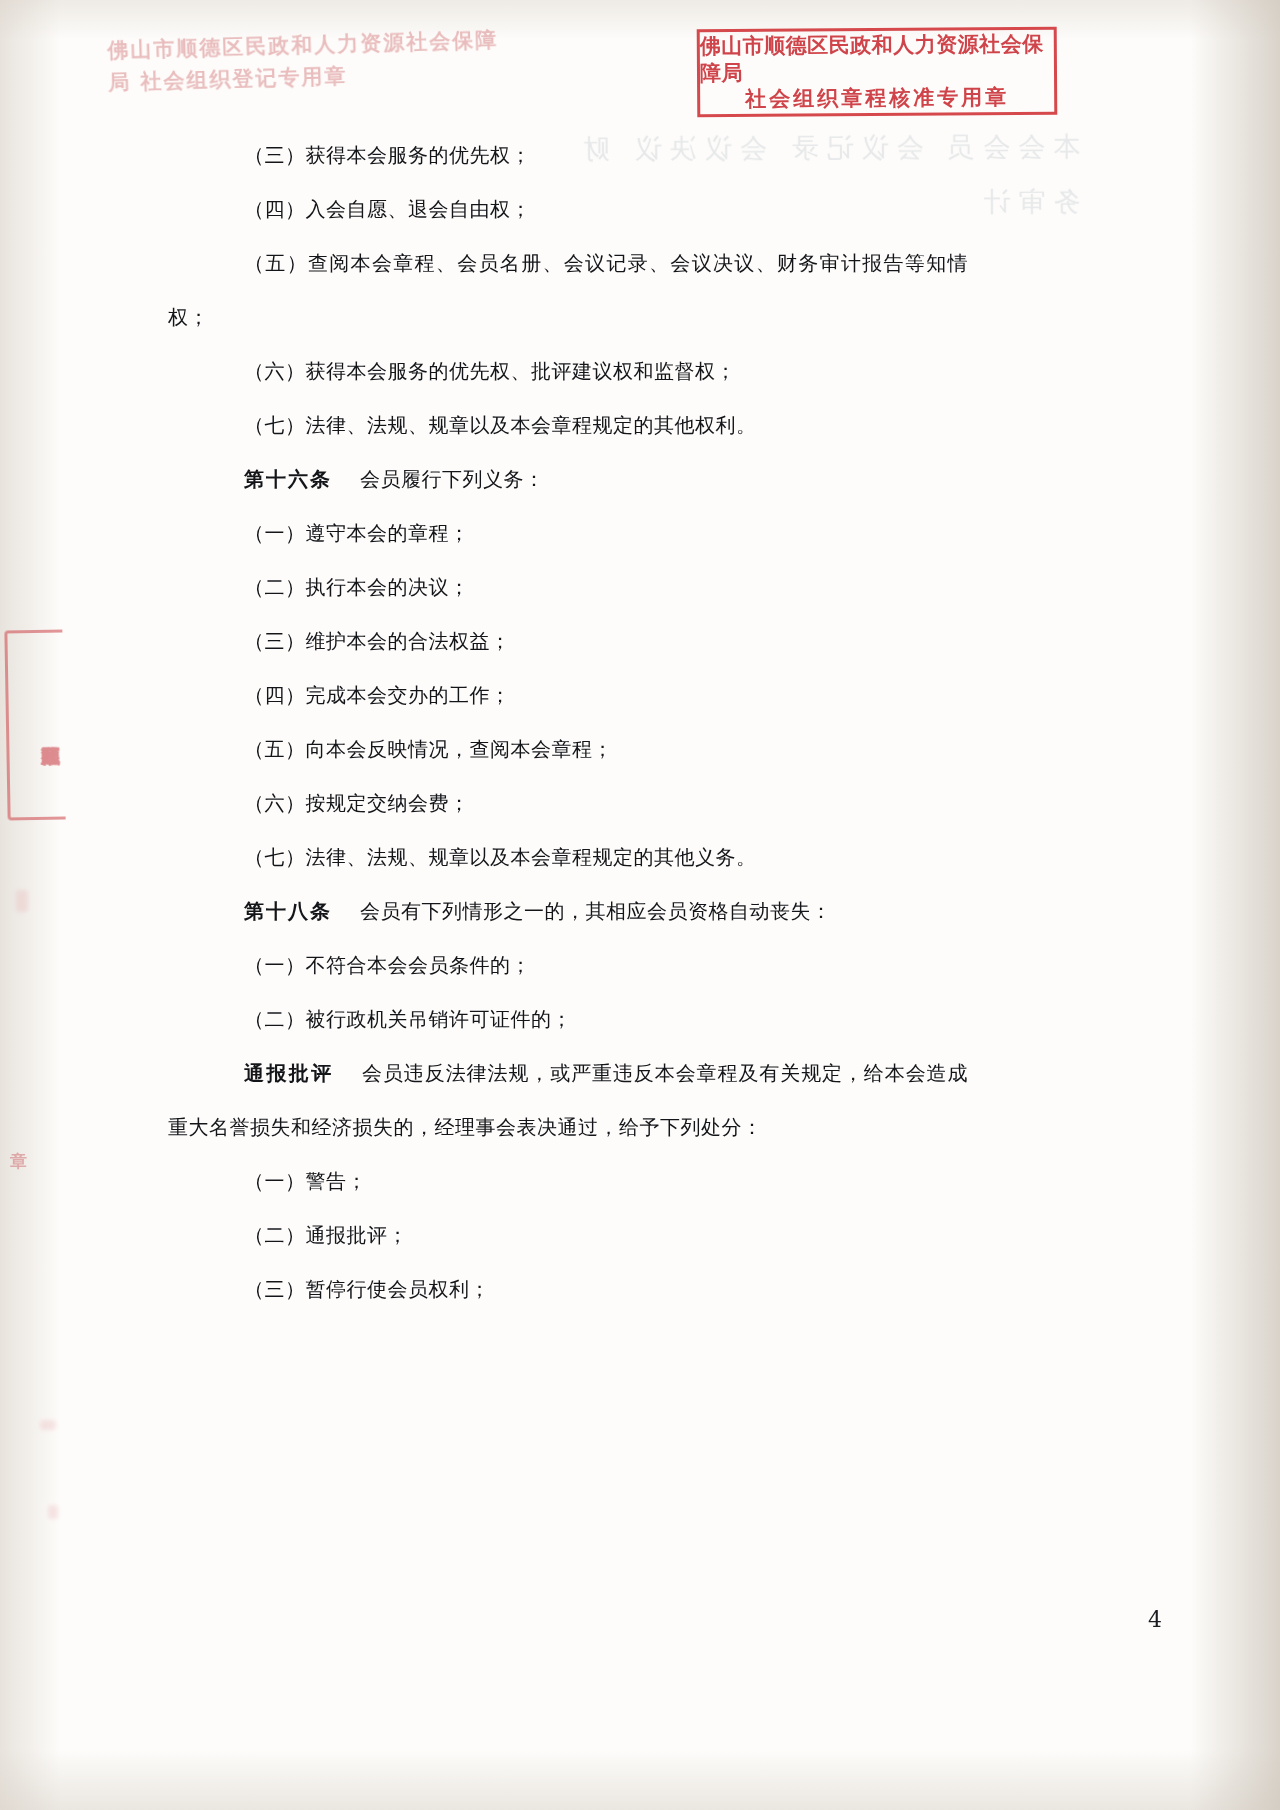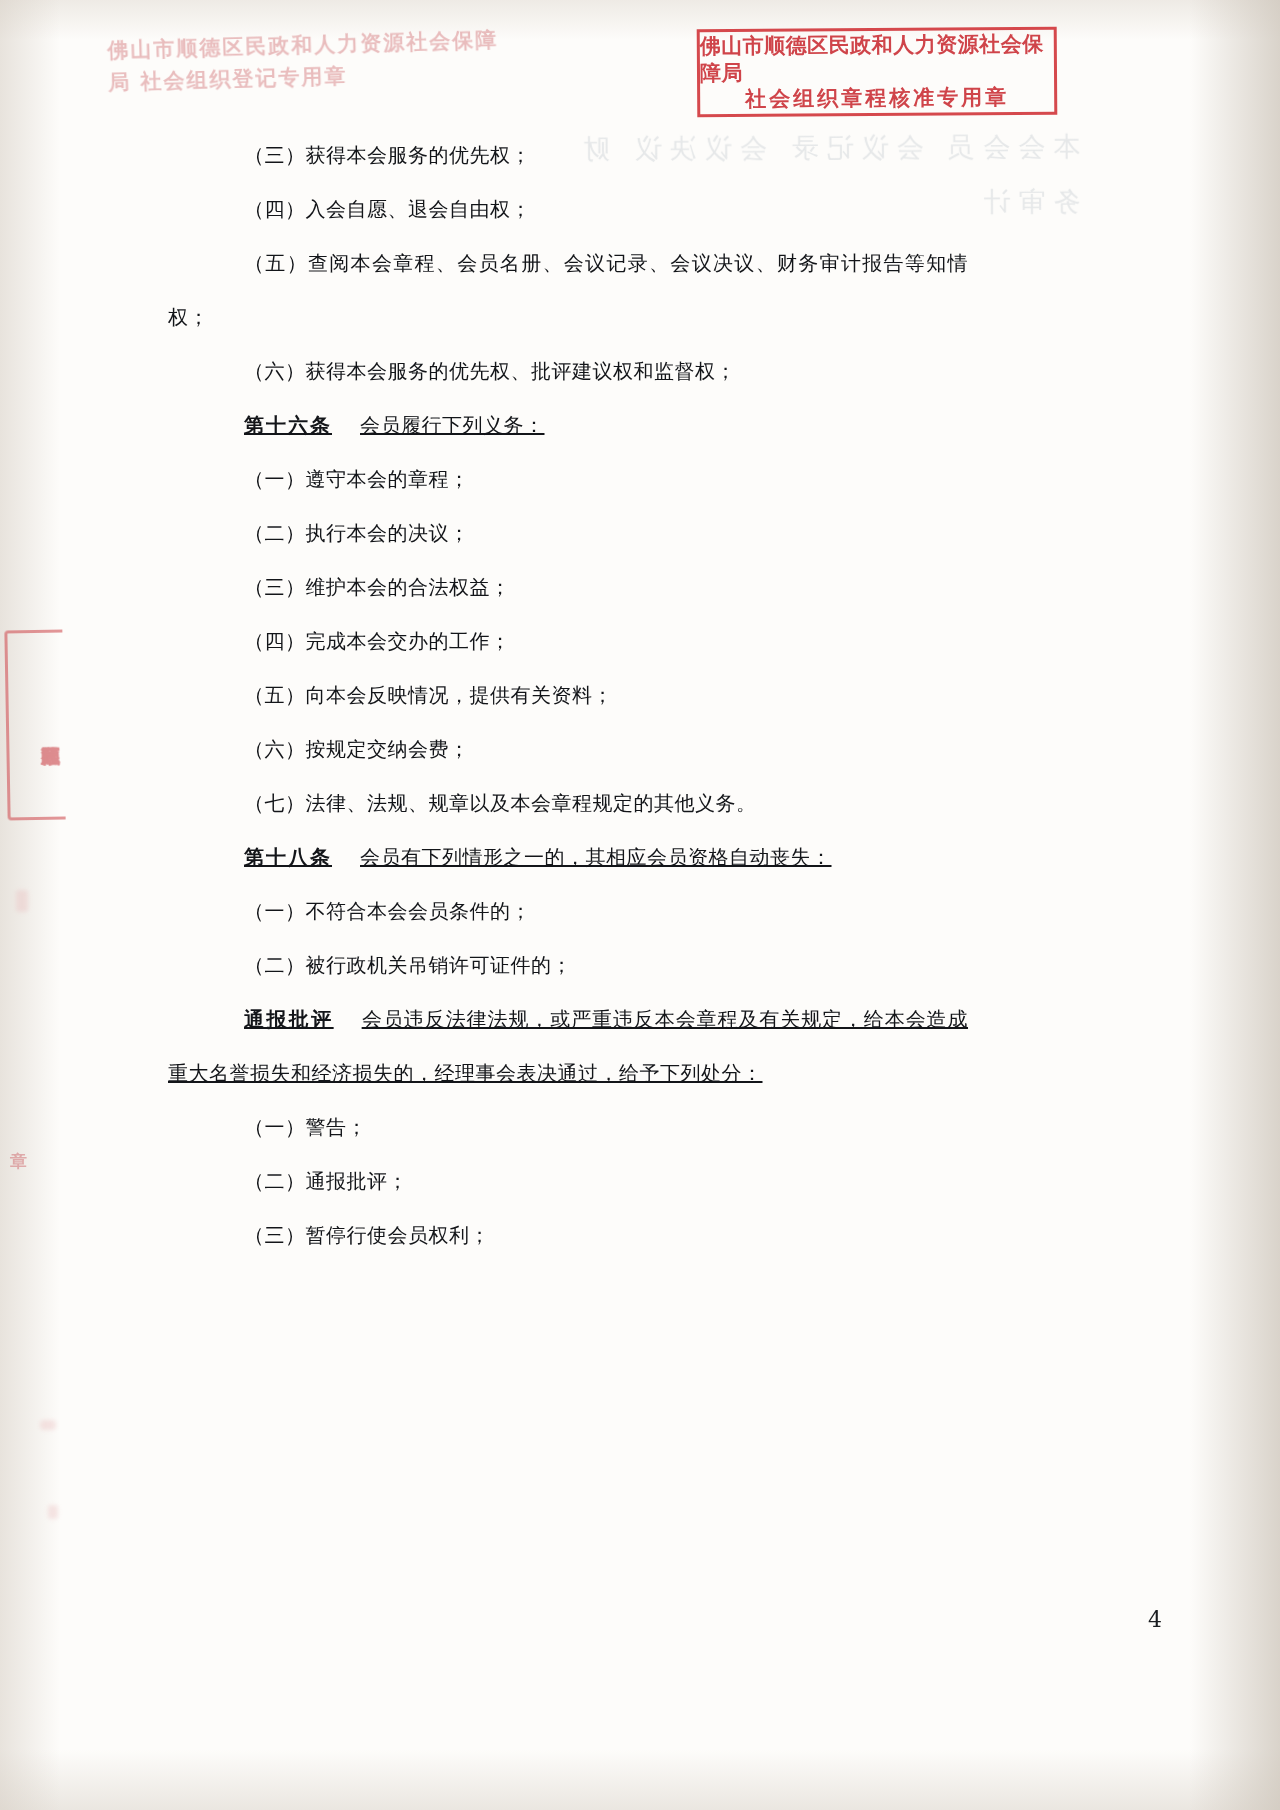--- a/index.html
+++ b/index.html
@@ -150,21 +150,21 @@
     font-size: 20px;
     line-height: 54px;
     letter-spacing: 0.5px;
   }
   .para {
     margin: 0 0 0 0;
     text-align: justify;
     text-justify: inter-ideograph;
   }
   .indent { text-indent: 76px; }
-  .article-head { text-indent: 76px; font-weight: bold; text-decoration: underline; }
+  .article-head { text-indent: 76px; font-weight: bold; }
   .article-head .num {
     font-weight: bold;
     letter-spacing: 2px;
   }
   .article-head .gap { display: inline-block; width: 28px; }
   .article-head .rest { font-weight: normal; }
 
   #page-number {
     position: absolute;
     right: 118px;
@@ -193,26 +193,27 @@
 
   <div class="smudge" id="smudge-a"></div>
   <div class="smudge" id="smudge-b"></div>
   <div class="smudge" id="smudge-c"></div>
 
   <div id="doc-body">
       <div class="para indent">（三）获得本会服务的优先权；</div>
       <div class="para indent">（四）入会自愿、退会自由权；</div>
       <div class="para indent">（五）查阅本会章程、会员名册、会议记录、会议决议、财务审计报告等知情权；</div>
       <div class="para indent">（六）获得本会服务的优先权、批评建议权和监督权；</div>
+      <div class="para indent">（七）法律、法规、规章以及本会章程规定的其他权利。</div>
       <div class="para article-head"><span class="num">第十六条</span><span class="gap"></span><span class="rest">会员履行下列义务：</span></div>
       <div class="para indent">（一）遵守本会的章程；</div>
       <div class="para indent">（二）执行本会的决议；</div>
       <div class="para indent">（三）维护本会的合法权益；</div>
       <div class="para indent">（四）完成本会交办的工作；</div>
-      <div class="para indent">（五）向本会反映情况，提供有关资料；</div>
+      <div class="para indent">（五）向本会反映情况，查阅本会章程；</div>
       <div class="para indent">（六）按规定交纳会费；</div>
       <div class="para indent">（七）法律、法规、规章以及本会章程规定的其他义务。</div>
       <div class="para article-head"><span class="num">第十八条</span><span class="gap"></span><span class="rest">会员有下列情形之一的，其相应会员资格自动丧失：</span></div>
       <div class="para indent">（一）不符合本会会员条件的；</div>
       <div class="para indent">（二）被行政机关吊销许可证件的；</div>
       <div class="para article-head"><span class="num">通报批评</span><span class="gap"></span><span class="rest">会员违反法律法规，或严重违反本会章程及有关规定，给本会造成重大名誉损失和经济损失的，经理事会表决通过，给予下列处分：</span></div>
       <div class="para indent">（一）警告；</div>
       <div class="para indent">（二）通报批评；</div>
       <div class="para indent">（三）暂停行使会员权利；</div>
     </div>

